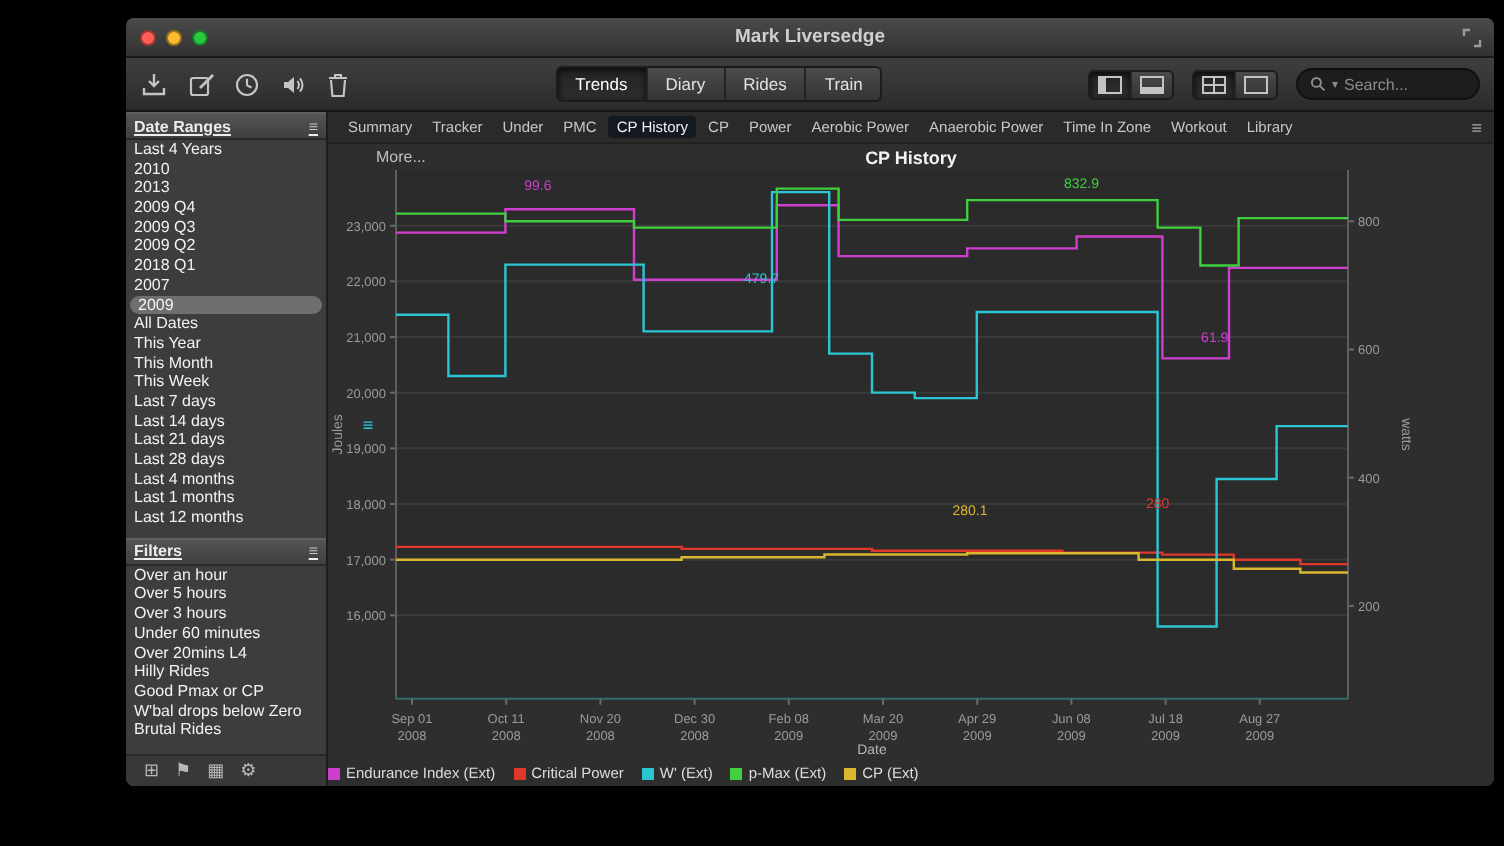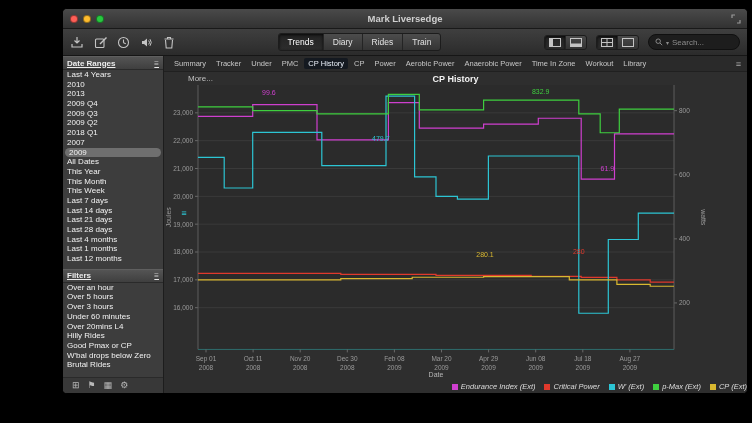--- a/index.html
+++ b/index.html
@@ -54,22 +54,22 @@
     align-items:center;padding:0 6px;}
   .tabs{display:flex;gap:2px;overflow:hidden;}
   .tab{font-size:7.5px;color:#c7c7c7;padding:1px 4px;border-radius:2px;white-space:nowrap;}
   .tab.active{color:#e9eff8;}
   .tab-menu{margin-left:auto;color:#a8a8a8;font-size:9px;}
   .chart-header{flex:0 0 13px;position:relative;display:flex;align-items:center;padding:0 24px;}
   .more-link{font-size:8px;color:#c0c0c0;z-index:2;}
   .chart-title{position:absolute;left:0;right:0;text-align:center;font-size:9px;font-weight:bold;color:#f2f2f2;}
   .chart-area{flex:1;position:relative;min-height:0;}
   .chart-area svg{position:absolute;inset:0;width:100%;height:100%;display:block;}
-  .legend{position:absolute;bottom:2px;left:0;right:0;display:flex;justify-content:flex-end;gap:9px;
-    align-items:center;font-size:7.5px;color:#dcdcdc;font-style:italic;}
+  .legend{position:absolute;bottom:2px;left:0;right:0;display:flex;justify-content:flex-start;gap:9px;
+    align-items:center;font-size:7.5px;color:#dcdcdc;}
   .legend .entry{display:flex;align-items:center;gap:3px;white-space:nowrap;}
   .legend .sw{width:6px;height:6px;display:inline-block;}
   svg text{font-family:"Liberation Sans",sans-serif;}
 </style>
 </head>
 <body>
 
 <div class="screen">
   <div class="window">
 

